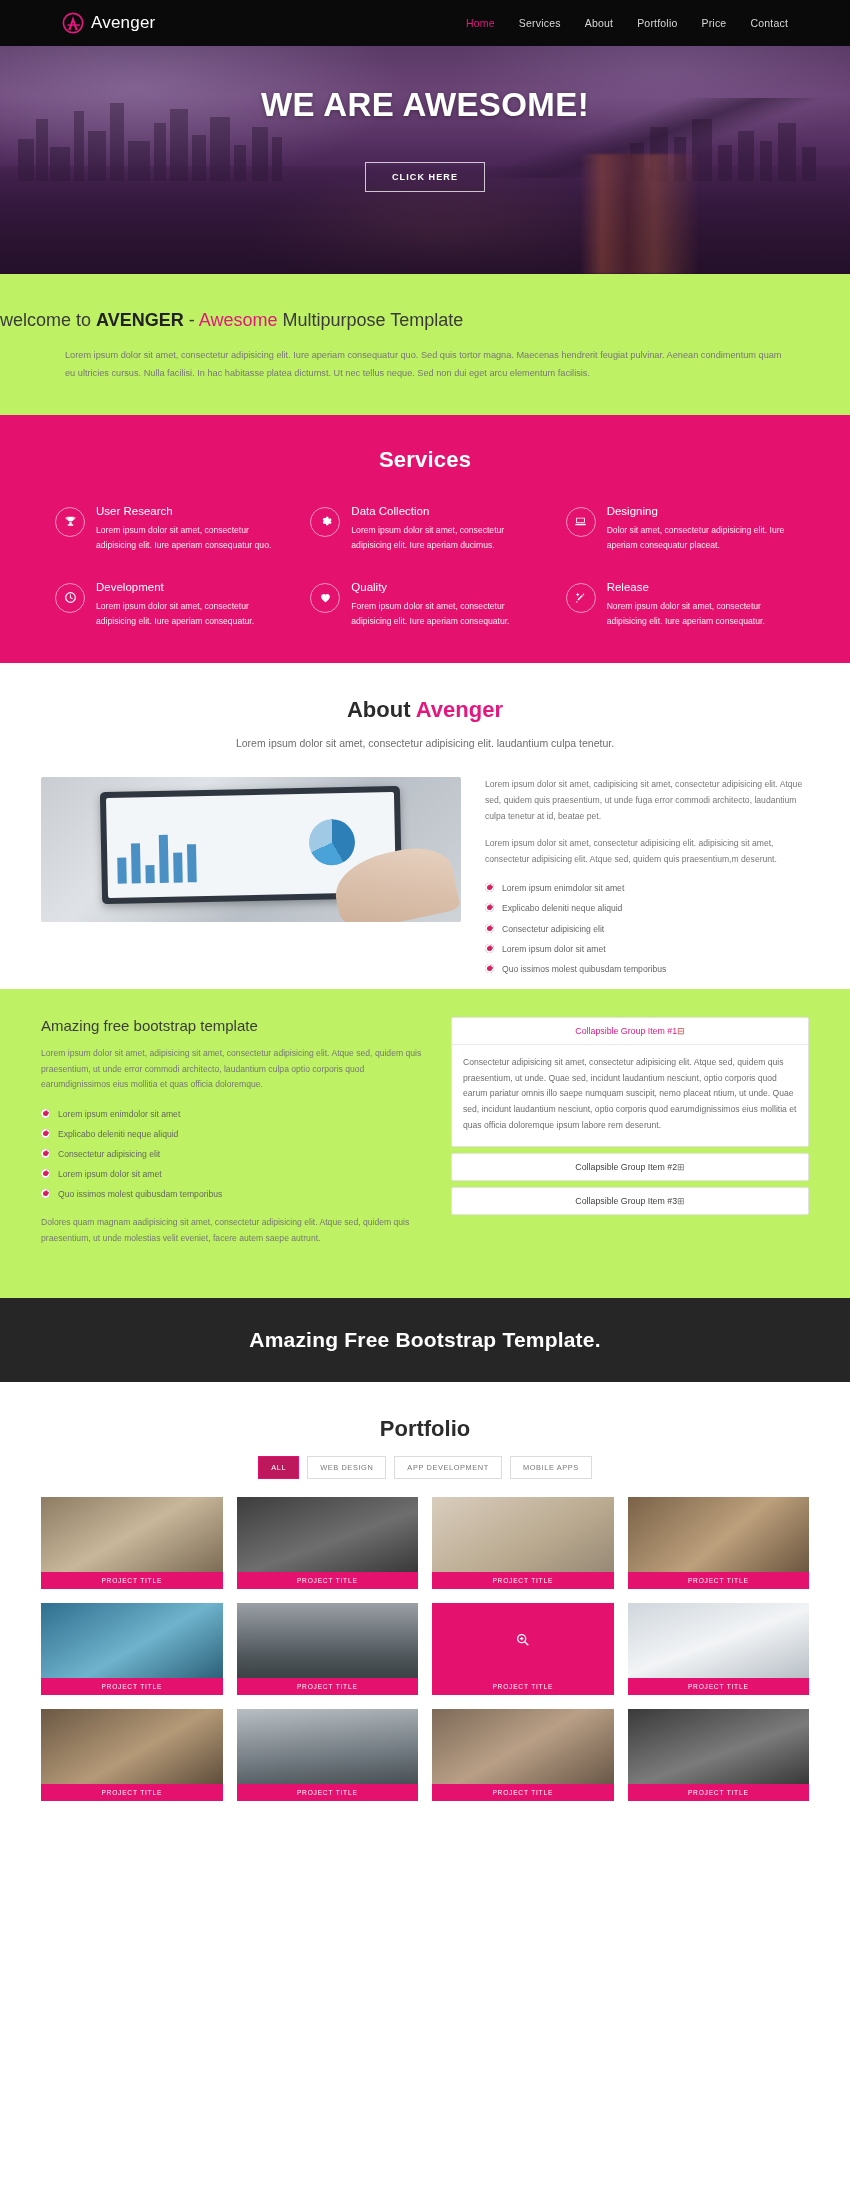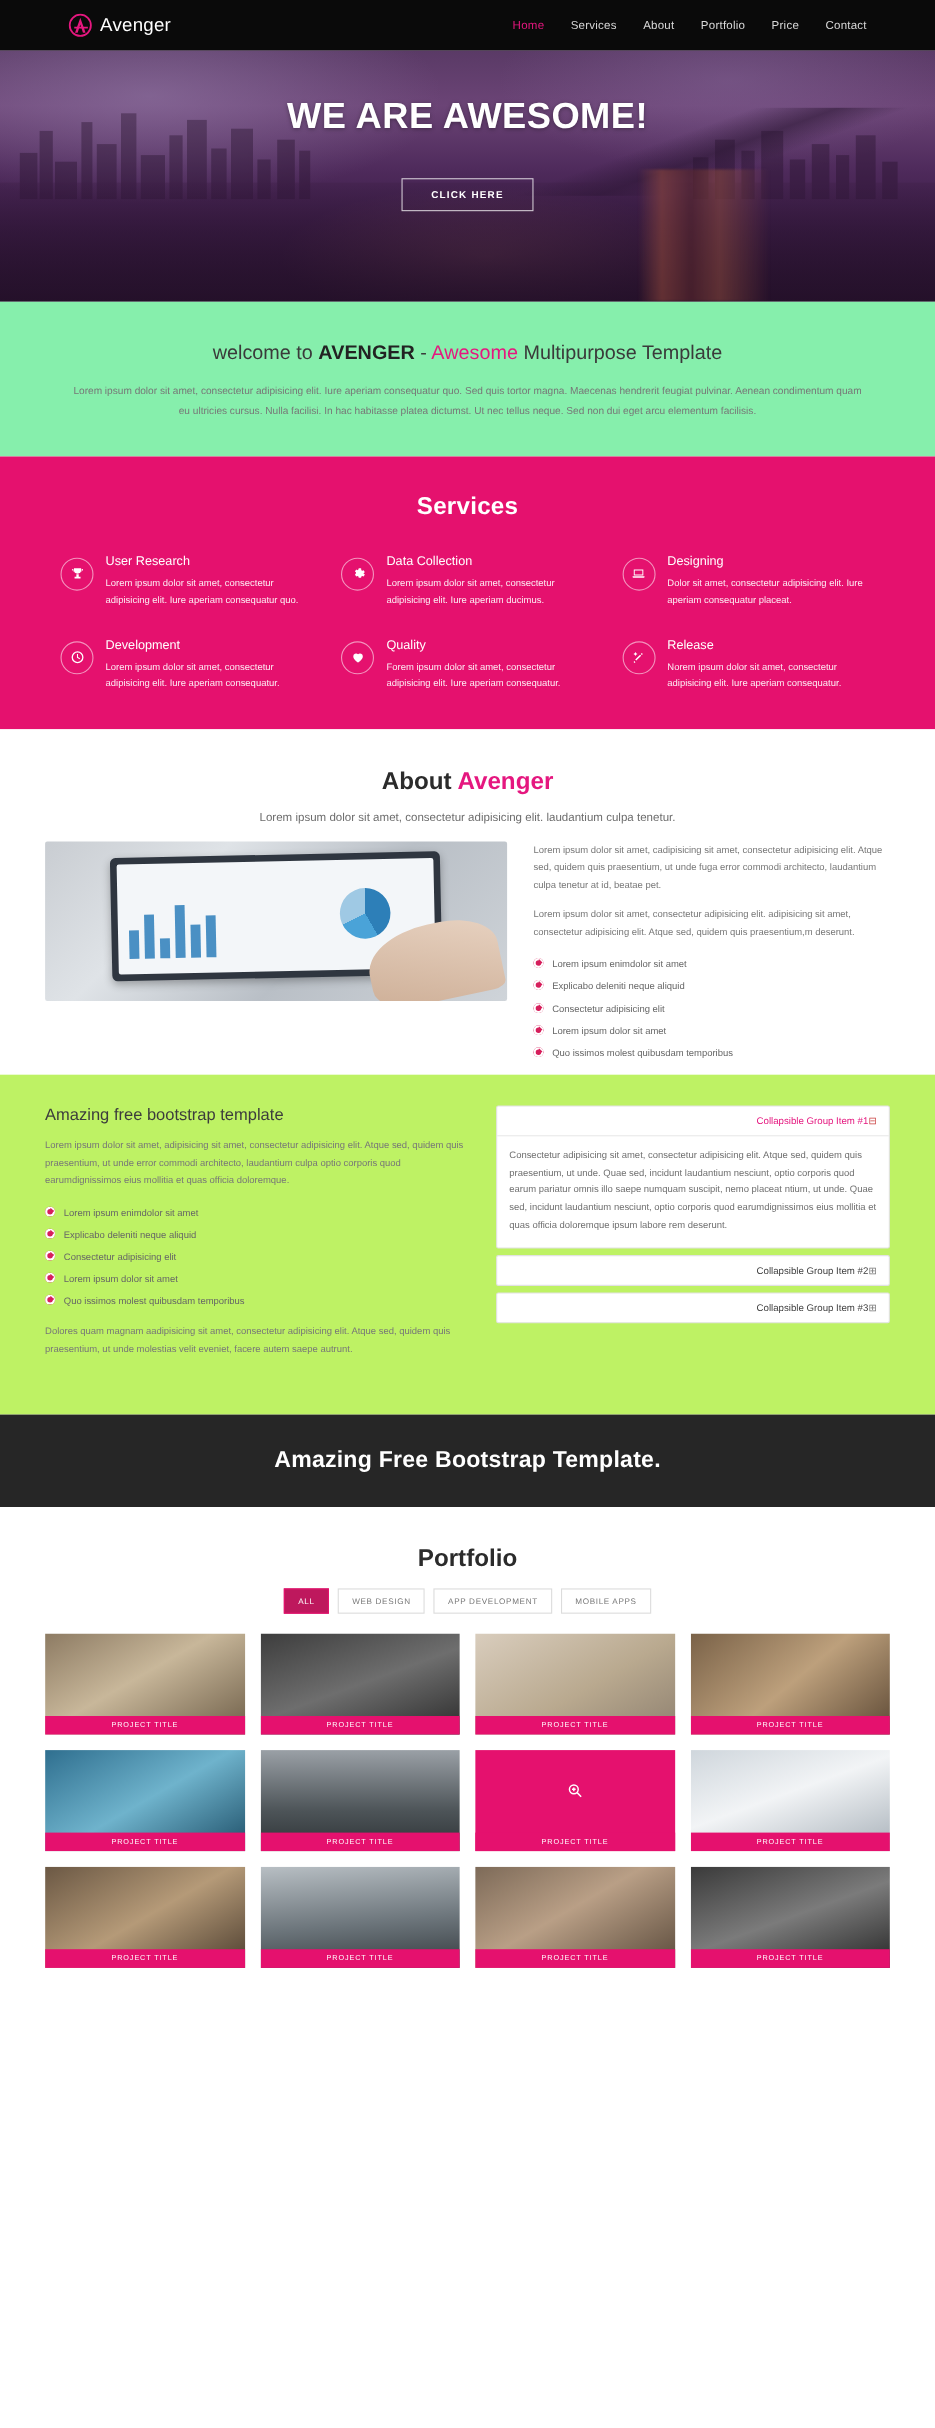--- a/index.html
+++ b/index.html
@@ -45,42 +45,42 @@
   .hero-inner{position:relative;z-index:3;text-align:center;padding-top:40px;color:#fff}
   .hero-title{font-size:33px;font-weight:700;letter-spacing:.4px;
               text-shadow:0 1px 4px rgba(0,0,0,.35);margin-bottom:16px}
   .hero-sub{font-size:11.5px;line-height:1.85;font-weight:400;
             text-shadow:0 1px 3px rgba(0,0,0,.35)}
   .hero-btn{display:inline-block;margin-top:22px;padding:9px 26px;
             border:1px solid rgba(255,255,255,.75);color:#fff;font-size:9px;
             font-weight:700;letter-spacing:1.1px;text-decoration:none;background:transparent}
 
   
-  .welcome{padding:36px 0 32px;text-align:center;background:#86efac}
+  .welcome{padding:36px 0 32px;text-align:left;background:#bef264}
   .welcome h2{font-size:18px;font-weight:400;color:#3a3a3a;margin-bottom:16px}
   .welcome h2 b{font-weight:700;color:#222}
   .welcome h2 .accent{color:#e5177f}
   .welcome p{font-size:9.2px;line-height:1.95;color:#777;max-width:720px;margin:0 auto}
 
   
   .services{background:#e5116e;padding:32px 0 34px;color:#fff}
   .services h2{text-align:center;font-size:22px;font-weight:700;margin-bottom:32px;letter-spacing:.2px}
   .svc-grid{display:grid;grid-template-columns:repeat(3,1fr);gap:28px 26px;width:740px;margin:0 auto}
   .svc{display:flex;gap:11px;align-items:flex-start}
   .svc-ico{flex:0 0 30px;width:30px;height:30px;border:1px solid rgba(255,255,255,.55);
            border-radius:50%;display:flex;align-items:center;justify-content:center;margin-top:2px}
   .svc-ico svg{width:13px;height:13px;fill:#fff}
   .svc h3{font-size:11.5px;font-weight:400;color:#fff;margin-bottom:6px}
   .svc p{font-size:8.6px;line-height:1.75;color:rgba(255,255,255,.92)}
 
   
   .about{padding:34px 0 10px;background:#fff;text-align:center}
   .about h2{font-size:22px;font-weight:700;color:#2b2b2b;margin-bottom:14px}
   .about h2 .accent{color:#e5177f}
-  .about .lead{font-size:10.5px;color:#6d6d6d;margin-bottom:16px}
+  .about .lead{font-size:10.5px;color:#6d6d6d;margin-bottom:28px}
   .about-row{display:flex;gap:24px;text-align:left;width:768px;margin:0 auto;align-items:flex-start}
   .about-img{flex:0 0 420px;height:145px;border-radius:2px;position:relative;overflow:hidden;
     background:linear-gradient(135deg,#c9cdd2 0%,#dfe3e7 30%,#b9bfc6 60%,#cfd4d9 100%)}
   .tablet{position:absolute;left:60px;top:12px;width:300px;height:112px;background:#2f3640;
           border-radius:5px;padding:6px;transform:rotate(-1.2deg);box-shadow:0 3px 8px rgba(0,0,0,.3)}
   .screen{width:100%;height:100%;background:#f3f6f9;border-radius:2px;position:relative;overflow:hidden}
   .bars{position:absolute;left:10px;bottom:14px;display:flex;align-items:flex-end;gap:5px;height:54px}
   .bars i{width:9px;background:#4a90c4;display:block}
   .pie-c{position:absolute;right:40px;top:26px;width:46px;height:46px;border-radius:50%;
          background:conic-gradient(#2d7fb8 0 42%,#4aa3d8 42% 68%,#9fc9e4 68% 100%)}
@@ -97,21 +97,21 @@
 
   
   .bs-sec{padding:28px 0 40px;background:#bef264}
   .bs-row{display:flex;gap:28px;width:768px;margin:0 auto;align-items:flex-start}
   .bs-left{flex:1}
   .bs-left h3{font-size:15px;font-weight:400;color:#3c3c3c;margin-bottom:12px}
   .bs-left p{font-size:8.6px;line-height:1.85;color:#777;margin-bottom:11px}
   .bs-left ul.ticks{margin-bottom:11px}
   .bs-right{flex:0 0 358px}
   .panel{border:1px solid #e2e2e2;border-radius:2px;margin-bottom:6px;background:#fff}
-  .panel-head{display:flex;justify-content:flex-end;align-items:center;
+  .panel-head{display:flex;justify-content:center;align-items:center;
               padding:8px 11px;font-size:8.8px;cursor:pointer}
   .panel-head.open{color:#e5177f}
   .panel-head.closed{color:#3f3f3f}
   .panel-head .sign{font-size:9px;color:#c44}
   .panel-head.closed .sign{color:#777}
   .panel-body{padding:10px 11px 12px;border-top:1px solid #e9e9e9;font-size:8.6px;
               line-height:1.85;color:#6f6f6f}
 
   
   .banner{background:#262626;padding:30px 0;text-align:center}

